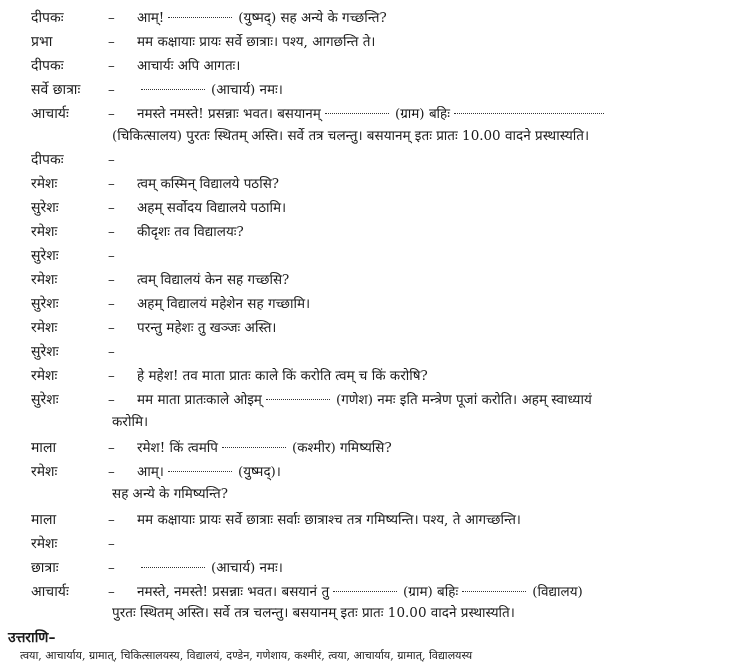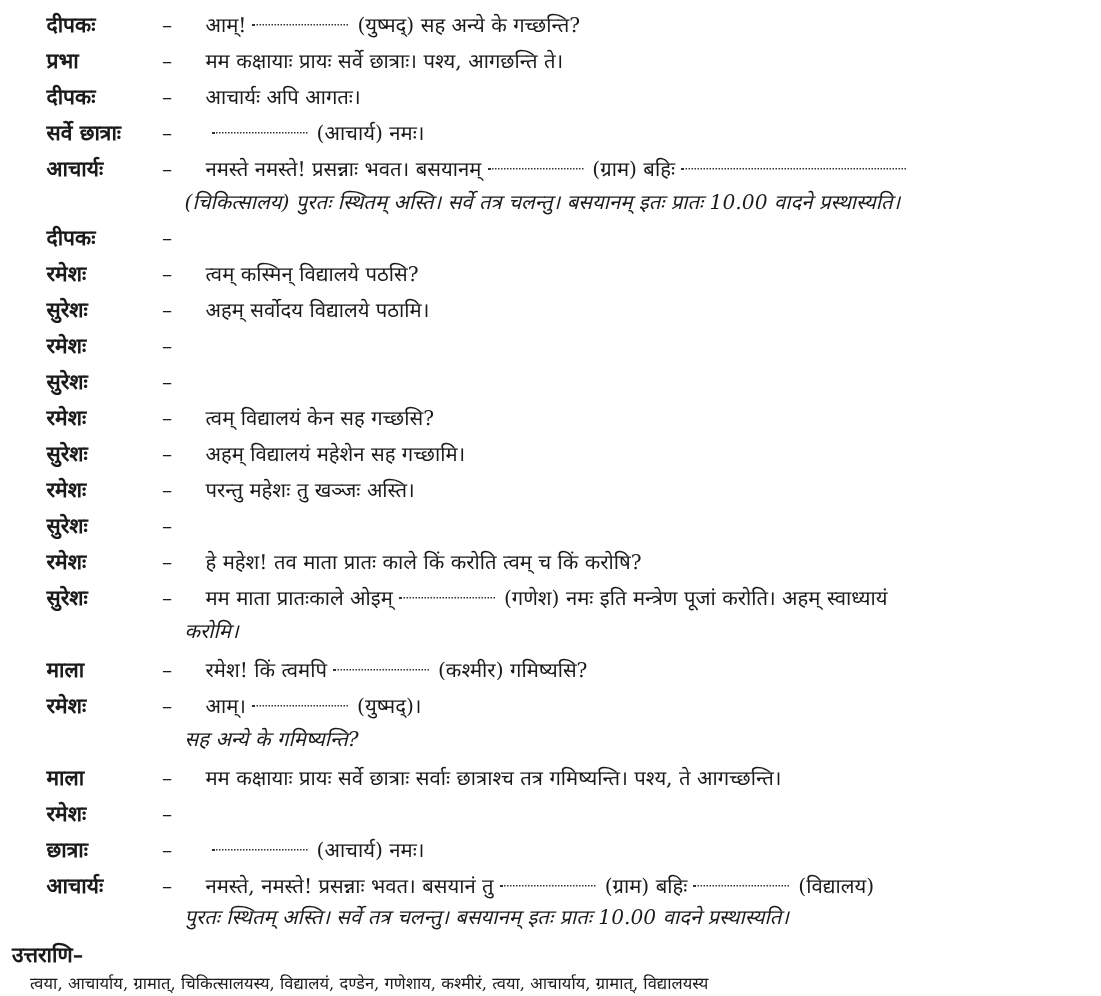--- a/index.html
+++ b/index.html
@@ -10,25 +10,25 @@
       font-size: 13.5px;
     }
     .page { position: relative; width: 734px; height: 664px; }
     .dialogue { position: absolute; left: 0; top: 0; width: 734px; }
     .row {
       position: absolute; left: 0; width: 734px; height: 22px;
       line-height: 22px; white-space: nowrap;
     }
     .speaker {
       position: absolute; left: 31px; top: 0;
-      font-weight: bold; font-size: 14px;
+      font-weight: normal; font-size: 14px;
     }
     .dash { position: absolute; left: 108px; top: 0; }
     .text { position: absolute; left: 137px; top: 0; }
-    .cont { position: absolute; left: 123px; top: 0; font-style: italic; }
+    .cont { position: absolute; left: 112px; top: 0; }
     .blank {
       display: inline-block; width: 64px; height: 10px;
       border-bottom: 1.5px dotted #333; margin: 0 6px 0 4px;
       vertical-align: 4px;
     }
     .blank.long { width: 150px; }
     .answers-title {
       position: absolute; left: 8px; top: 606px; font-weight: bold; font-size: 14px;
       line-height: 22px;
     }
@@ -90,20 +90,21 @@
 
     <div class="row" style="top:196px">
       <span class="speaker">सुरेशः</span>
       <span class="dash">–</span>
       <span class="text">अहम् सर्वोदय विद्यालये पठामि।</span>
     </div>
 
     <div class="row" style="top:220px">
       <span class="speaker">रमेशः</span>
       <span class="dash">–</span>
+      <span class="text">कीदृशः तव विद्यालयः?</span>
     </div>
 
     <div class="row" style="top:244px">
       <span class="speaker">सुरेशः</span>
       <span class="dash">–</span>
     </div>
 
     <div class="row" style="top:268px">
       <span class="speaker">रमेशः</span>
       <span class="dash">–</span>

